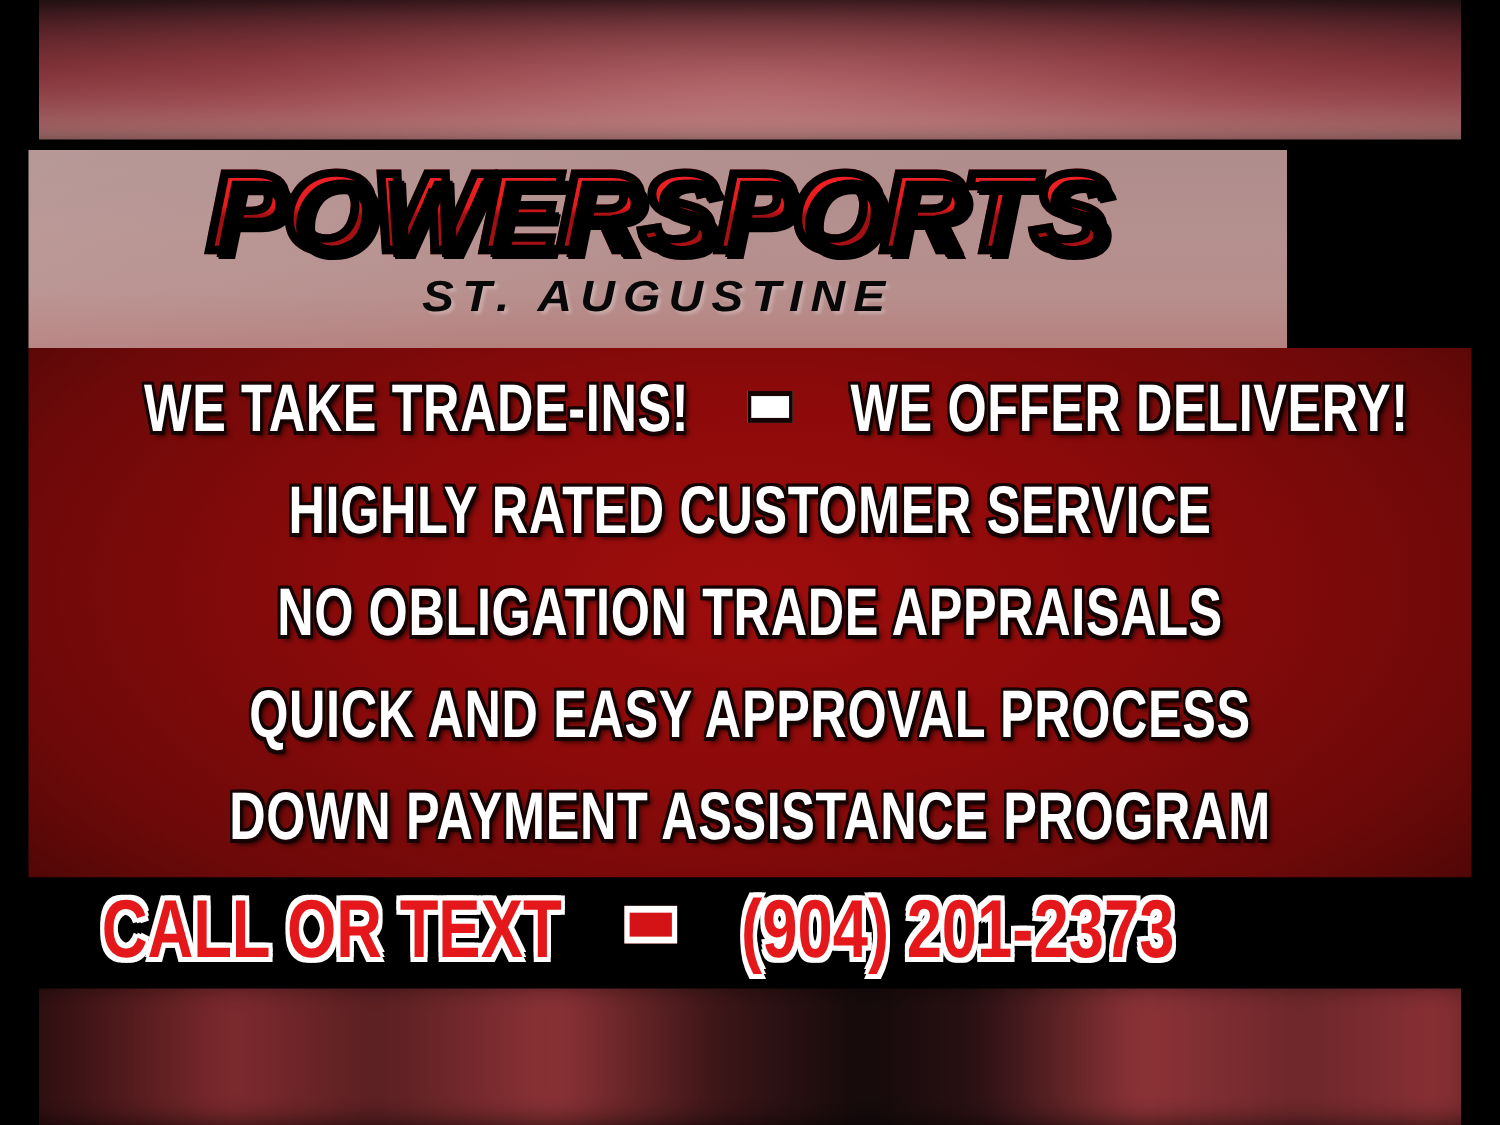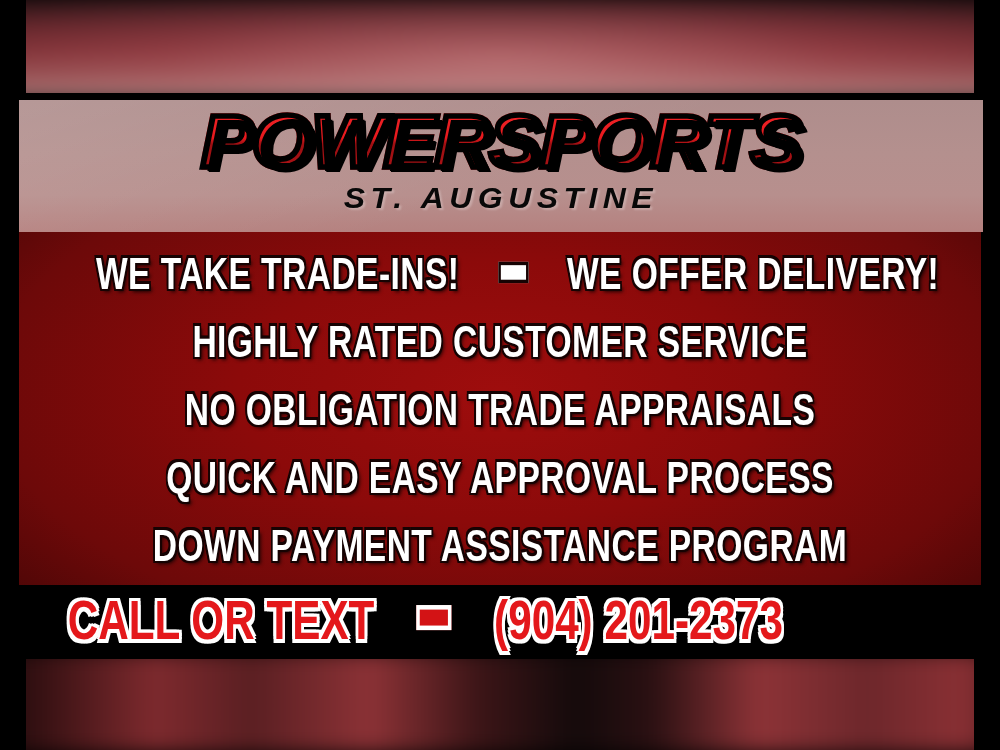--- a/index.html
+++ b/index.html
@@ -35,21 +35,21 @@
   .bd-side-l{left:0;} .bd-side-r{right:0;}
 
   
   .frame{
     position:absolute;left:0;top:93px;width:1000px;height:566px;
     background:#000;
   }
 
   
   .header-panel{
-    position:absolute;left:19px;top:100px;width:964px;height:132px;
+    position:absolute;left:19px;top:100px;width:839px;height:132px;
     background:
       linear-gradient(160deg, rgba(255,255,255,.10) 0%, rgba(255,255,255,0) 55%),
       linear-gradient(180deg,#ae8d8c 0%,#b4908e 40%,#b78f8d 72%,#b5817f 100%);
     overflow:hidden;
   }
   .logo-wrap{
     position:absolute;left:0;right:0;top:8px;text-align:center;
   }
   .logo-main{
     display:inline-block;

